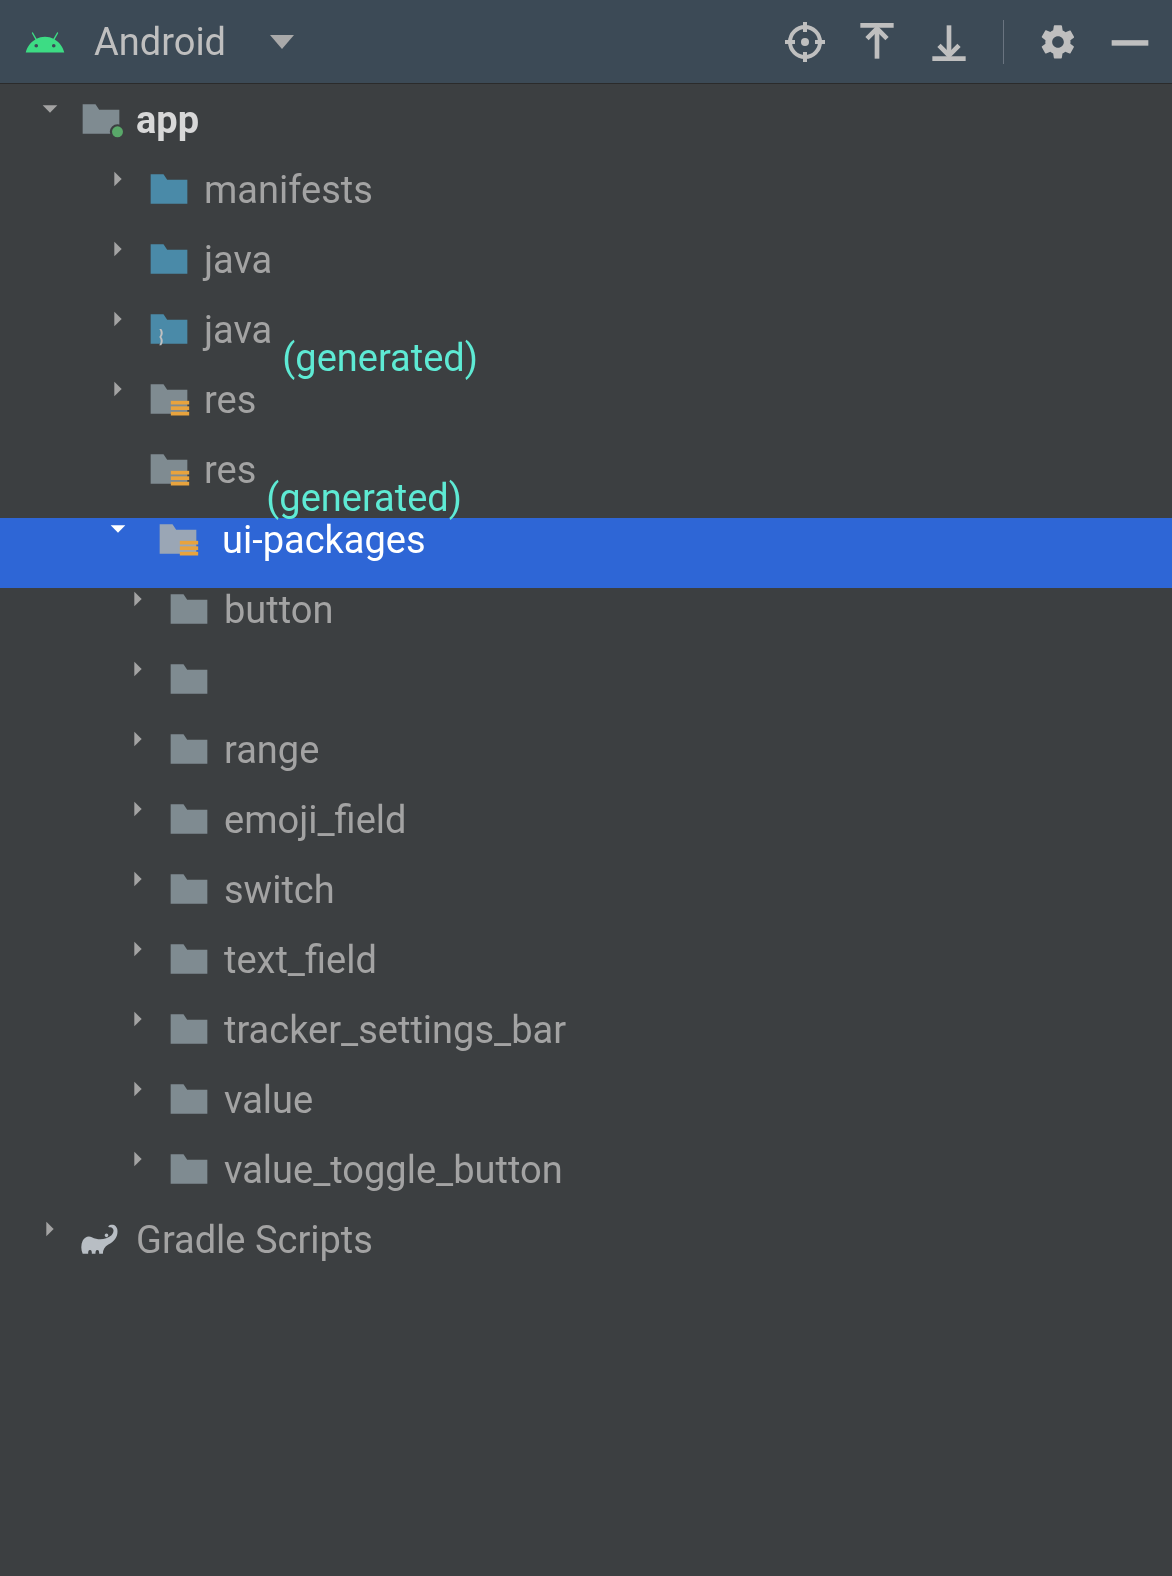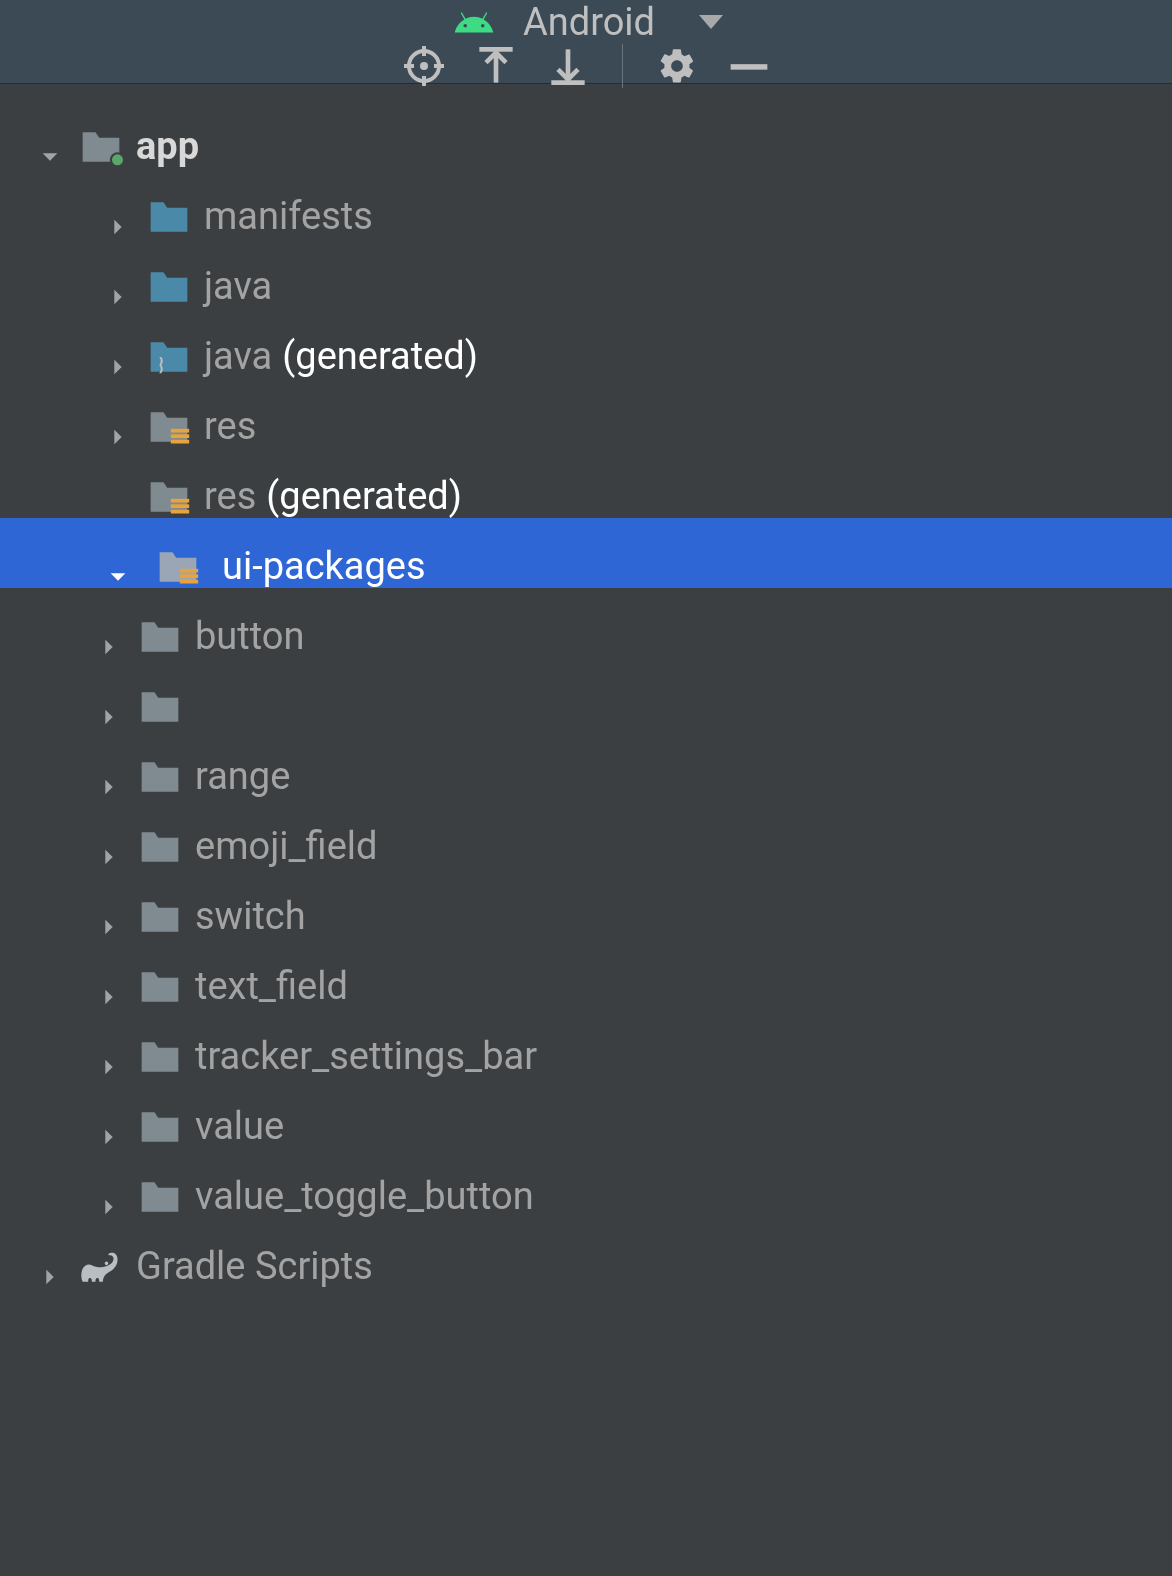--- a/index.html
+++ b/index.html
@@ -15,21 +15,20 @@
       height: 1576px;
       overflow: hidden;
     }
     .toolbar {
       display: flex;
       align-items: center;
       height: 84px;
       background: #3c4a56;
       padding: 0 20px;
       border-bottom: 1px solid #2b2b2b;
-      flex-direction: column;
     }
     .toolbar-left {
       display: flex;
       align-items: center;
       gap: 14px;
     }
     .android-icon {
       width: 42px;
       height: 32px;
     }
@@ -66,39 +65,39 @@
       width: 1px;
       height: 44px;
       background: #6a7480;
       margin: 0 4px;
     }
     .tree-container {
       padding-top: 14px;
     }
     .tree-row {
       display: flex;
-      align-items: flex-end;
+      align-items: flex-start;
       height: 70px;
       font-size: 38px;
       cursor: default;
     }
     .tree-row.selected {
       background: #2e66d6;
       color: #ffffff;
       gap: 9px;
     }
     .tree-row.selected .folder-icon {
       fill: #a6b0c4;
     }
     .tree-row.selected .chevron {
       fill: #ffffff;
     }
     .indent-0 { padding-left: 24px; }
     .indent-1 { padding-left: 92px; }
-    .indent-2 { padding-left: 83px; }
+    .indent-2 { padding-left: 112px; }
     .chevron-slot {
       width: 52px;
       display: flex;
       align-items: center;
       justify-content: center;
     }
     .chevron {
       width: 22px;
       height: 22px;
       fill: #a3a3a3;
@@ -123,22 +122,23 @@
       height: 38px;
     }
     .label {
       color: #a3a3a3;
     }
     .label.bold {
       font-weight: 700;
       color: #d8d8d8;
     }
     .label.suffix {
-      color: #ffffff;
+      color: #5eead4;
       margin-left: 10px;
+      margin-top: 28px;
     }
     .selected .label {
       color: #ffffff;
     }
   </style>
 </head>
 <body>
 
 <div class="toolbar">
   <div class="toolbar-left">

